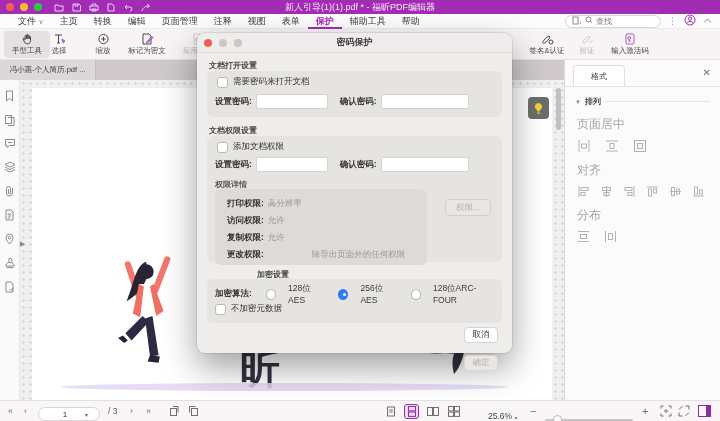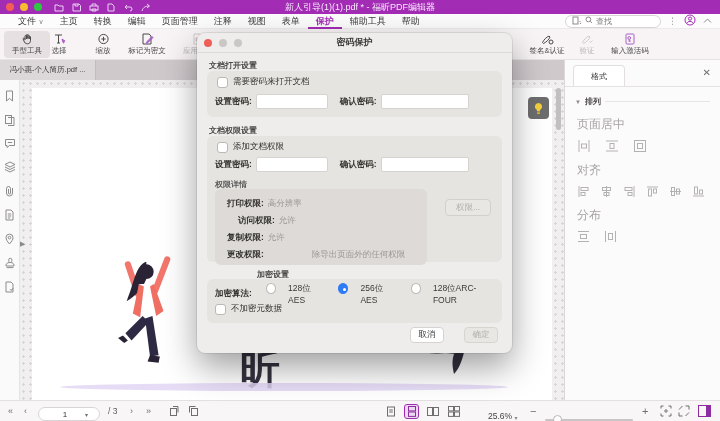--- a/index.html
+++ b/index.html
@@ -133,24 +133,24 @@
   .perm-k { font-weight:bold; color:#33322f; }
   .perm-v { color:#9b9894; }
   #perm-btn { position:absolute; left:248px; top:166px; width:46px; height:17px;
     background:#e9e7e4; border:1px solid #d3d0cc; border-radius:4px; color:#b3b0ac;
     font-size:8.5px; }
   .radio { width:11px; height:11px; border-radius:50%; background:#fff;
     border:1px solid #bcb8b5; display:inline-block; }
   .radio.on { background:#2f7bf5; border-color:#2f7bf5; position:relative; }
   .radio.on::after { content:""; position:absolute; left:3.5px; top:3.5px; width:3px; height:3px;
     border-radius:50%; background:#fff; }
-  .radio-item { display:flex; align-items:flex-start; gap:12px; }
+  .radio-item { display:flex; align-items:center; gap:12px; }
   #algo-row { position:absolute; left:18px; top:250px; width:280px; display:flex;
     align-items:center; gap:14px; }
-  #dlg-footer { position:absolute; right:14px; top:294px; display:flex; gap:20px; }
+  #dlg-footer { position:absolute; right:14px; top:294px; display:flex; gap:12px;flex-direction:column; }
   .dlg-btn { width:34px; height:16px; border-radius:4px; font-size:8.5px;
     display:flex; align-items:center; justify-content:center; }
   .dlg-btn.cancel { background:#fff; border:1px solid #d6d2cf; color:#333; }
   .dlg-btn.ok { background:#e9e7e4; border:1px solid #d8d5d1; color:#b3b0ac; }
 </style>
 </head>
 <body>
 
 <div id="app">
 
@@ -621,21 +621,21 @@
       <input class="pwd-input" type="password" style="">
       <span class="field-label" style="margin-left:8px;">确认密码:</span>
       <input class="pwd-input wide" type="password" style="">
     </span>
     <span class="dlg-section-label" style="top:146px;left:18px;color:#5a5958;">权限详情</span>
     <div id="perm-box" style="top:156px;">
       <span class="perm-row" style="top:9px;">
           <span class="perm-k">打印权限:</span>
           <span class="perm-v">高分辨率</span>
         </span>
-      <span class="perm-row" style="top:26px;margin-left:11px;">
+      <span class="perm-row" style="top:26px;">
           <span class="perm-k">访问权限:</span>
           <span class="perm-v">允许</span>
         </span>
       <span class="perm-row" style="top:43px;">
           <span class="perm-k">复制权限:</span>
           <span class="perm-v">允许</span>
         </span>
       <span class="perm-row" style="top:60px;gap:48px;">
           <span class="perm-k">更改权限:</span>
           <span class="perm-v">除导出页面外的任何权限</span>

